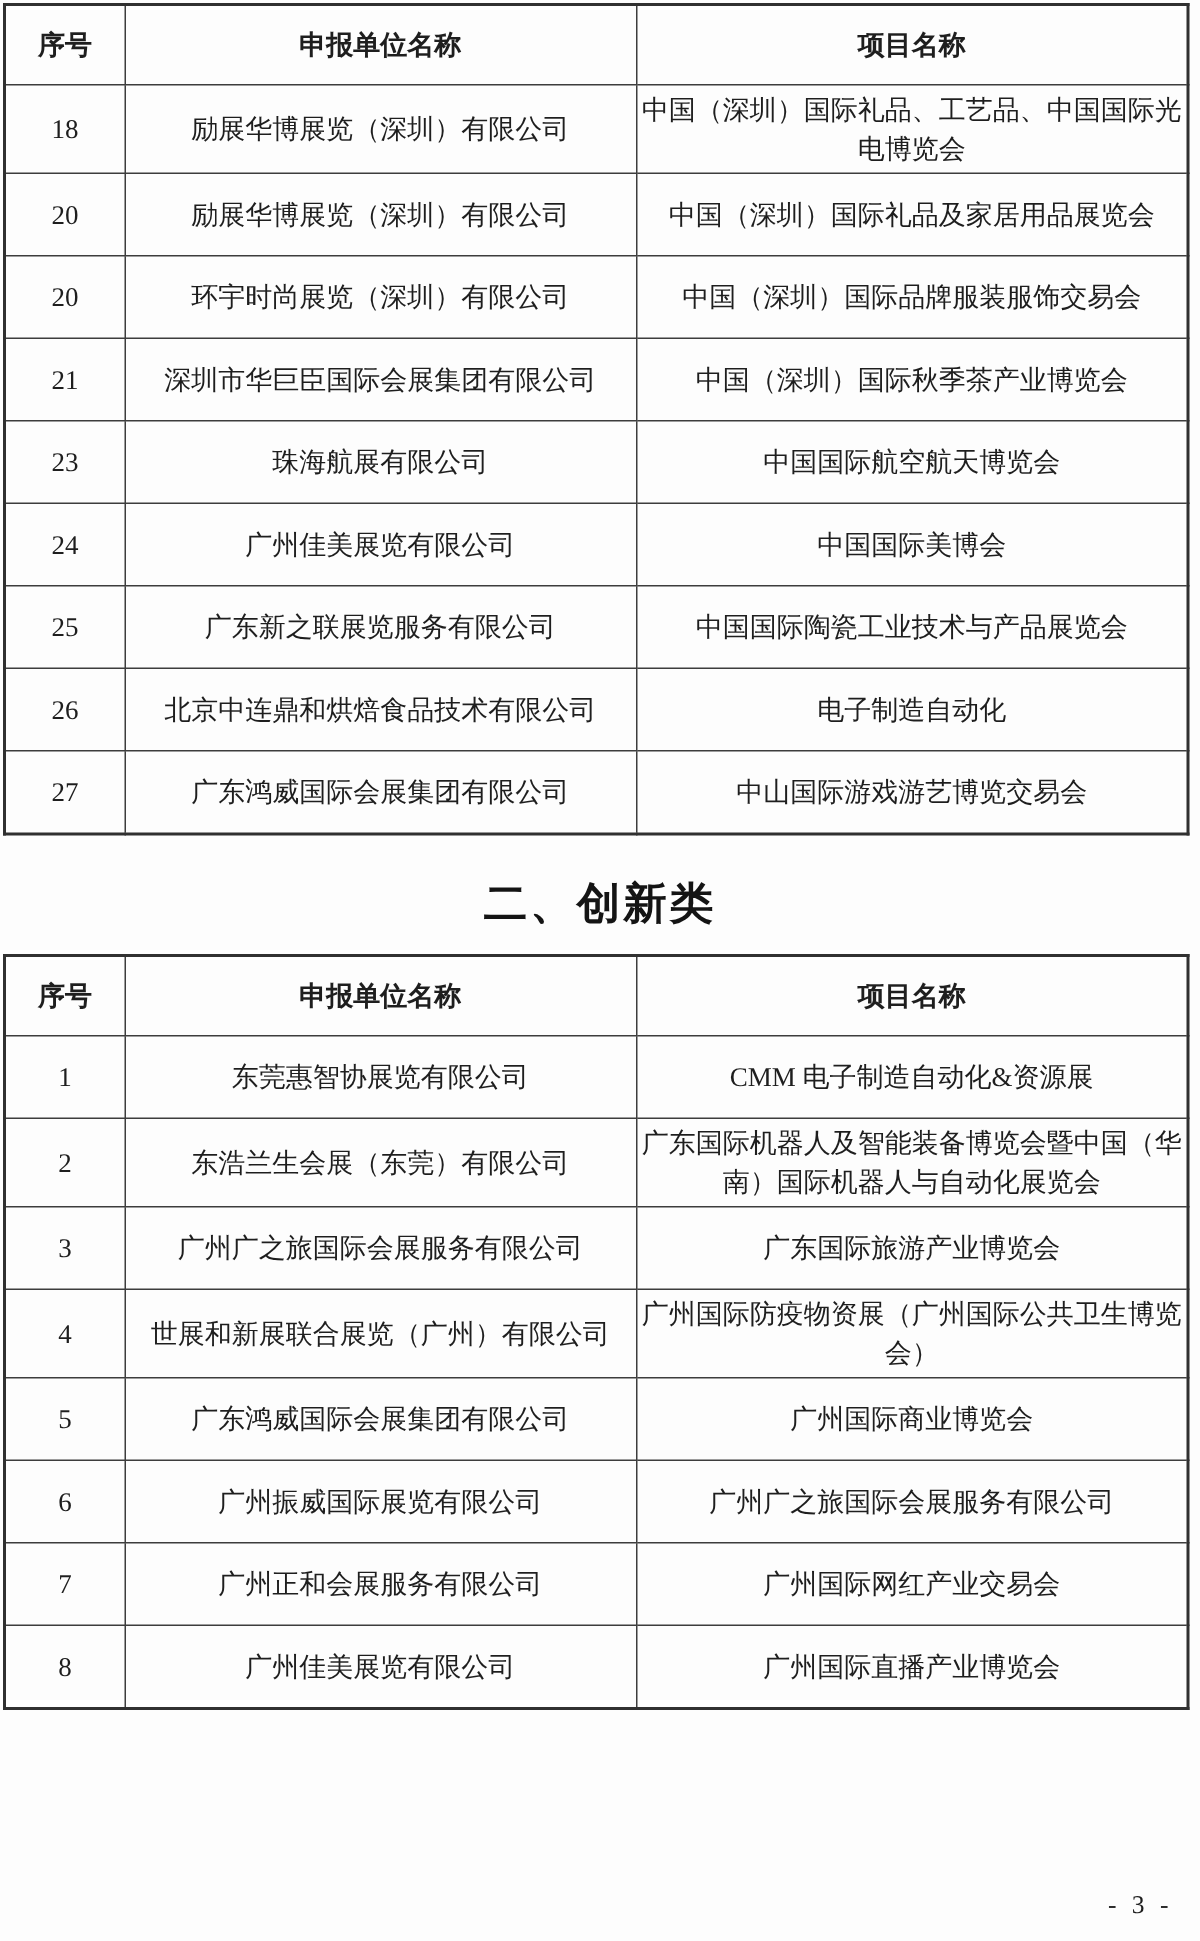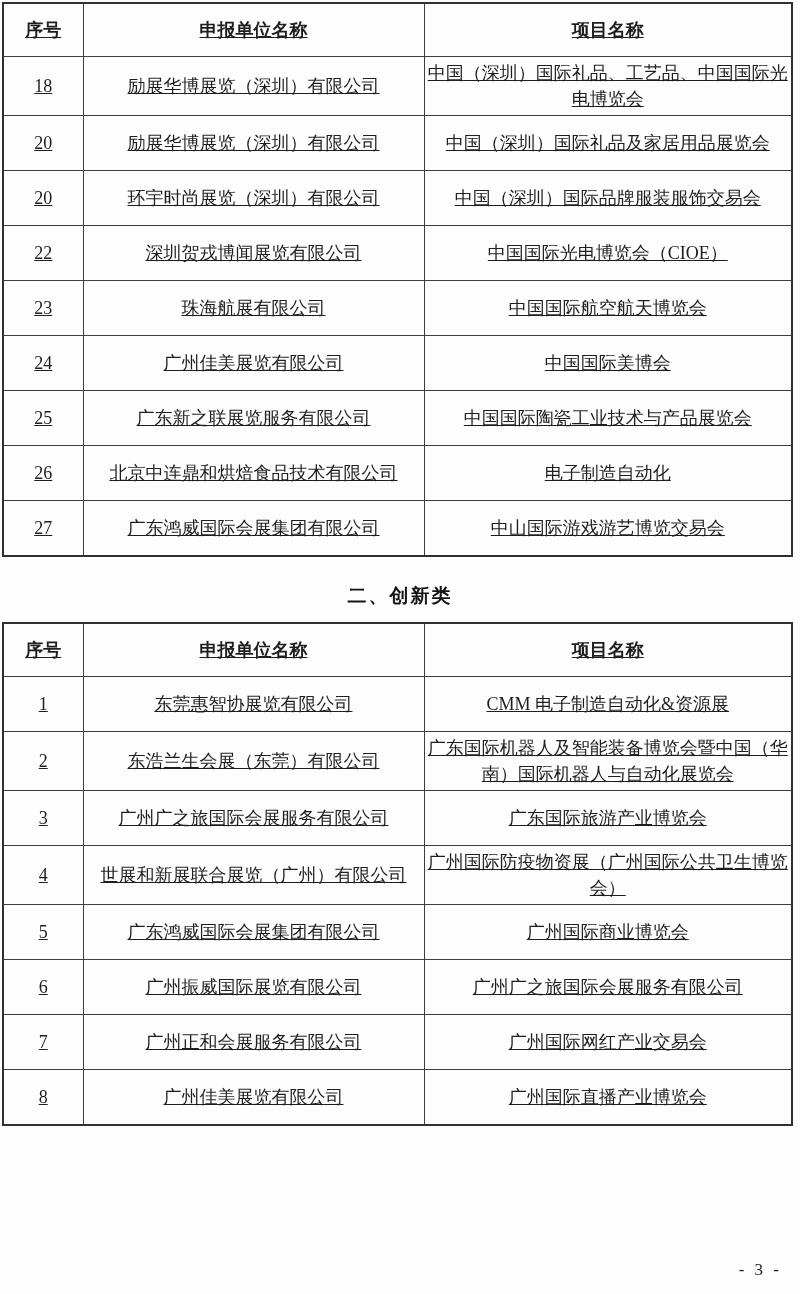--- a/index.html
+++ b/index.html
@@ -27,34 +27,33 @@
   col.c-unit { width: 341px; }
   col.c-project { width: 368px; }
   .doc-table th, .doc-table td {
     border: 1px solid #3d3d3d;
     text-align: center;
     vertical-align: middle;
     font-size: 18px;
     line-height: 26px;
     padding: 3px 2px;
     overflow: hidden;
-    text-decoration: underline;
   }
   .doc-table th {
     height: 46px;
     font-weight: bold;
     font-size: 18px;
   }
   .doc-table td { height: 48px; }
   .section-heading {
     margin: 26px 0 13px 0;
     text-align: center;
     font-family: "Liberation Sans", "DejaVu Sans", sans-serif;
     font-weight: bold;
-    font-size: 19px;
+    font-size: 29px;
     letter-spacing: 2px;
     color: #141414;
   }
   .page-number {
     position: absolute;
     top: 1260px;
     right: 18px;
     font-size: 17px;
     letter-spacing: 3px;
     color: #1e1e1e;
@@ -88,26 +87,26 @@
     <td>励展华博展览（深圳）有限公司</td>
     <td>中国（深圳）国际礼品及家居用品展览会</td>
   </tr>
 
   <tr class="data-row">
     <td>20</td>
     <td>环宇时尚展览（深圳）有限公司</td>
     <td>中国（深圳）国际品牌服装服饰交易会</td>
   </tr>
 
-
-  <tr class="data-row">
-    <td>22</td>
-    <td>深圳贺戎博闻展览有限公司</td>
-    <td>中国国际光电博览会（CIOE）</td>
-  </tr>
+  <tr class="data-row">
+    <td>21</td>
+    <td>深圳市华巨臣国际会展集团有限公司</td>
+    <td>中国（深圳）国际秋季茶产业博览会</td>
+  </tr>
+
 
   <tr class="data-row">
     <td>23</td>
     <td>珠海航展有限公司</td>
     <td>中国国际航空航天博览会</td>
   </tr>
 
   <tr class="data-row">
     <td>24</td>
     <td>广州佳美展览有限公司</td>

